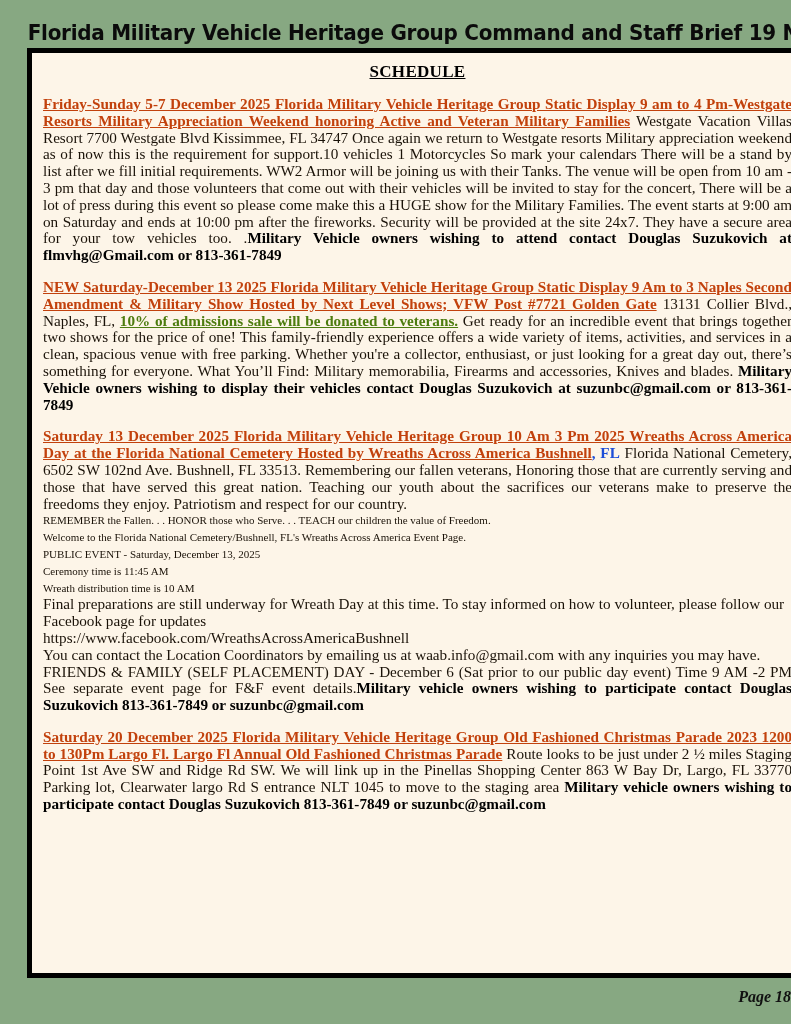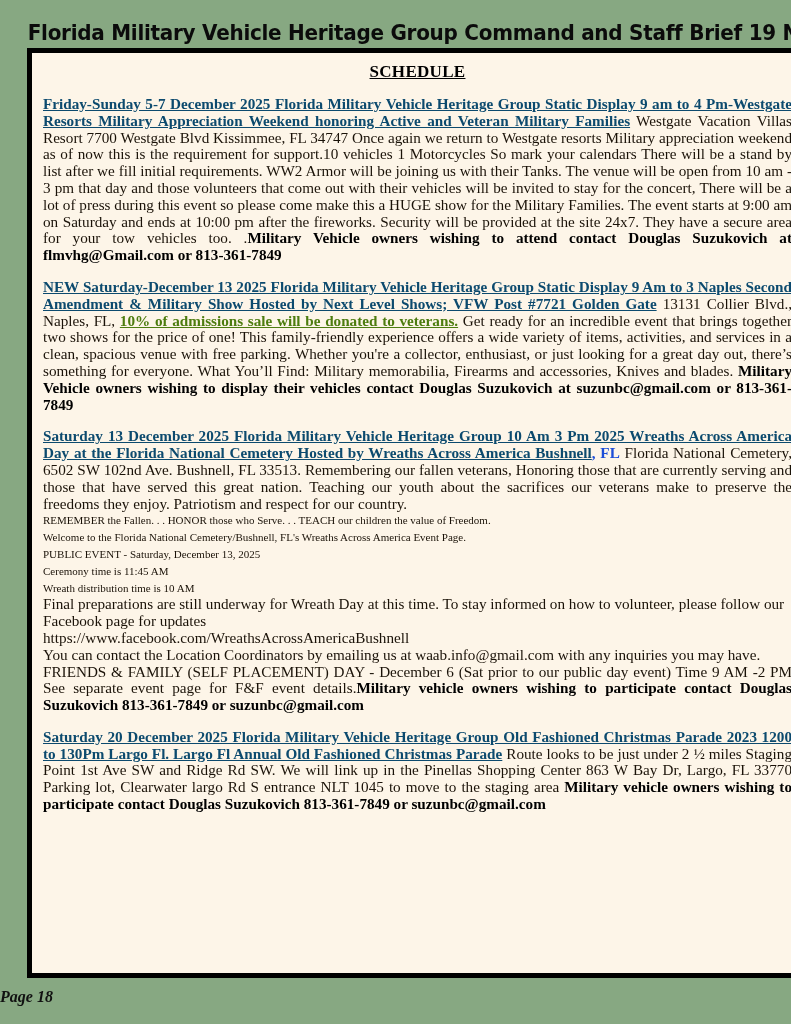--- a/index.html
+++ b/index.html
@@ -61,21 +61,21 @@
     font-size: 15.2px;
     line-height: 16.8px;
     color: #1a1208;
     text-align: justify;
     text-justify: inter-word;
     margin: 0;
     hyphens: none;
   }
   .para.left { text-align: left; }
   .hdr {
-    color: #0c4a6e;
+    color: #c2410c;
     font-weight: bold;
     text-decoration: underline;
   }
   .hdr-plain {
     color: #1d4ed8;
     font-weight: bold;
     text-decoration: none;
   }
   .bold-black {
     color: #000;
@@ -90,21 +90,21 @@
     display: block;
     font-size: 11px;
     line-height: 16.8px;
     color: #1a1208;
   }
   .footer {
     position: absolute;
     left: 0;
     top: 988px;
     width: 791px;
-    text-align: left;
+    text-align: right;
     font-weight: bold;
     font-style: italic;
     font-size: 16px;
     color: #111;
   }
 </style>
 </head>
 <body>
 
 <div class="page">

